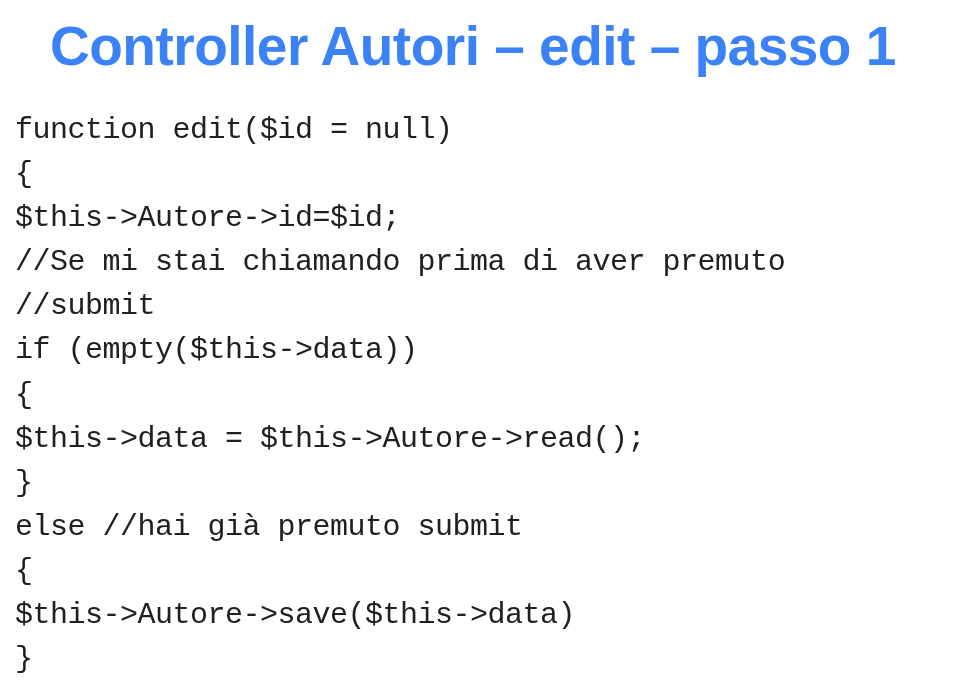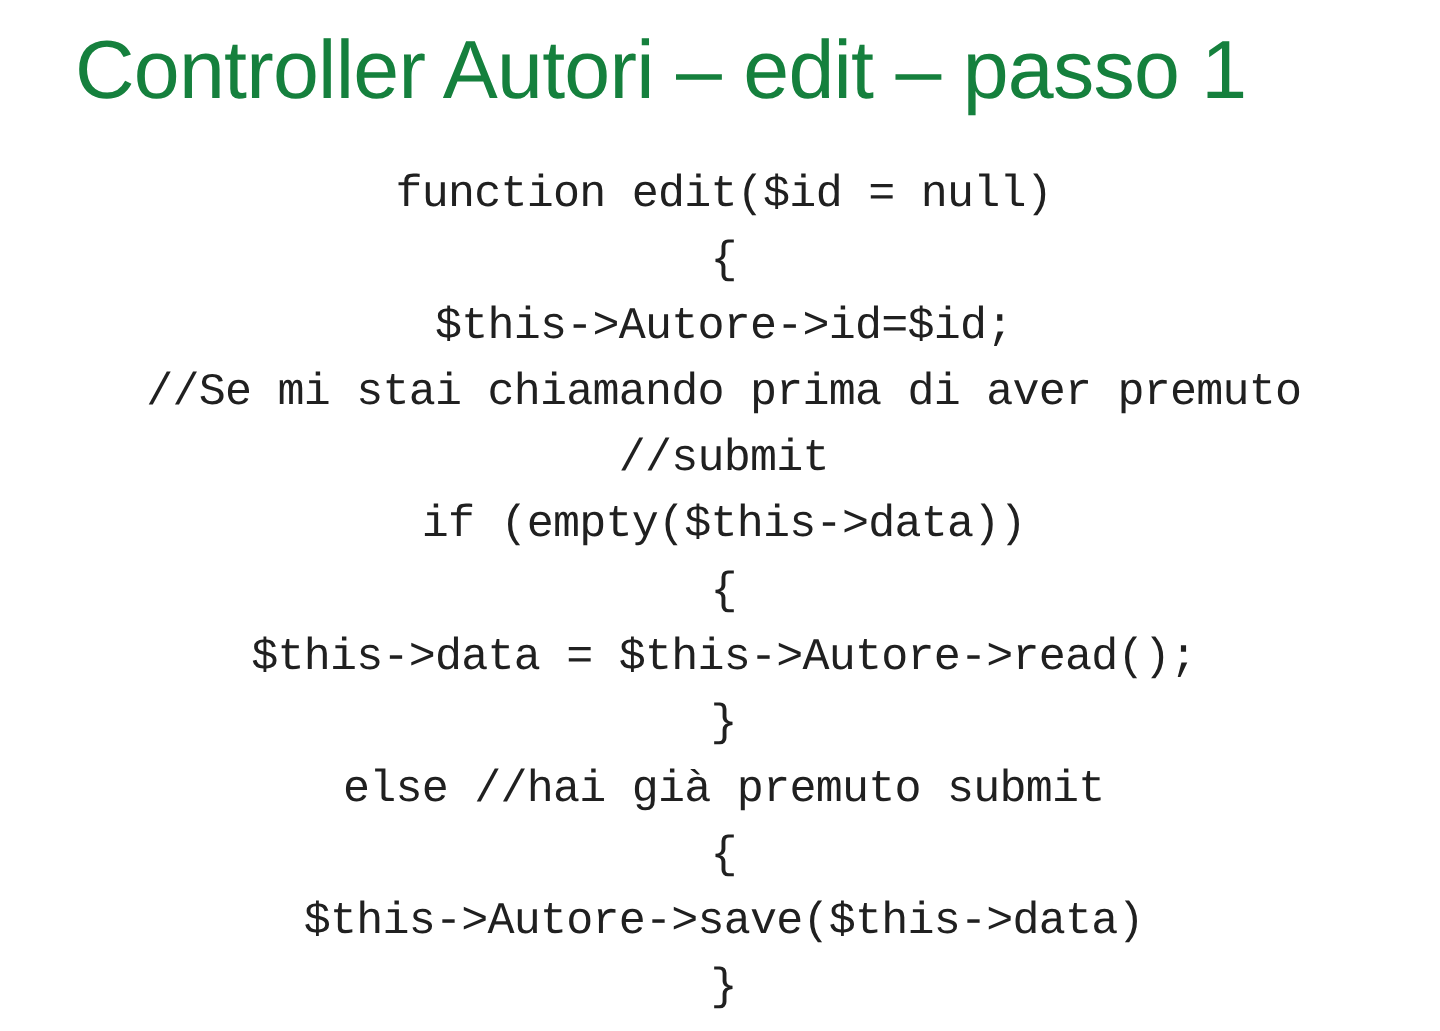--- a/index.html
+++ b/index.html
@@ -14,36 +14,35 @@
       font-family: Arial, Helvetica, sans-serif;
       position: relative;
       overflow: hidden;
     }
     .title {
       position: absolute;
       top: 14px;
       left: 50px;
       right: 10px;
       font-size: 55px;
-      font-weight: 400;
-      color: #15803d;
+      font-weight: 700;
+      color: #3b82f6;
       letter-spacing: -0.5px;
     }
     .code-block {
       position: absolute;
       top: 108px;
       left: 15px;
       right: 10px;
       font-family: "Courier New", Courier, monospace;
       font-size: 30px;
       color: #202020;
       line-height: 1.47;
       white-space: pre;
       letter-spacing: -0.5px;
-      text-align: center;
     }
   </style>
 </head>
 <body>
 
 <div class="title">Controller Autori – edit – passo 1</div>
 
 <div class="code-block"><span>function edit($id = null)</span>
 <span>{</span>
 <span>$this-&gt;Autore-&gt;id=$id;</span>

